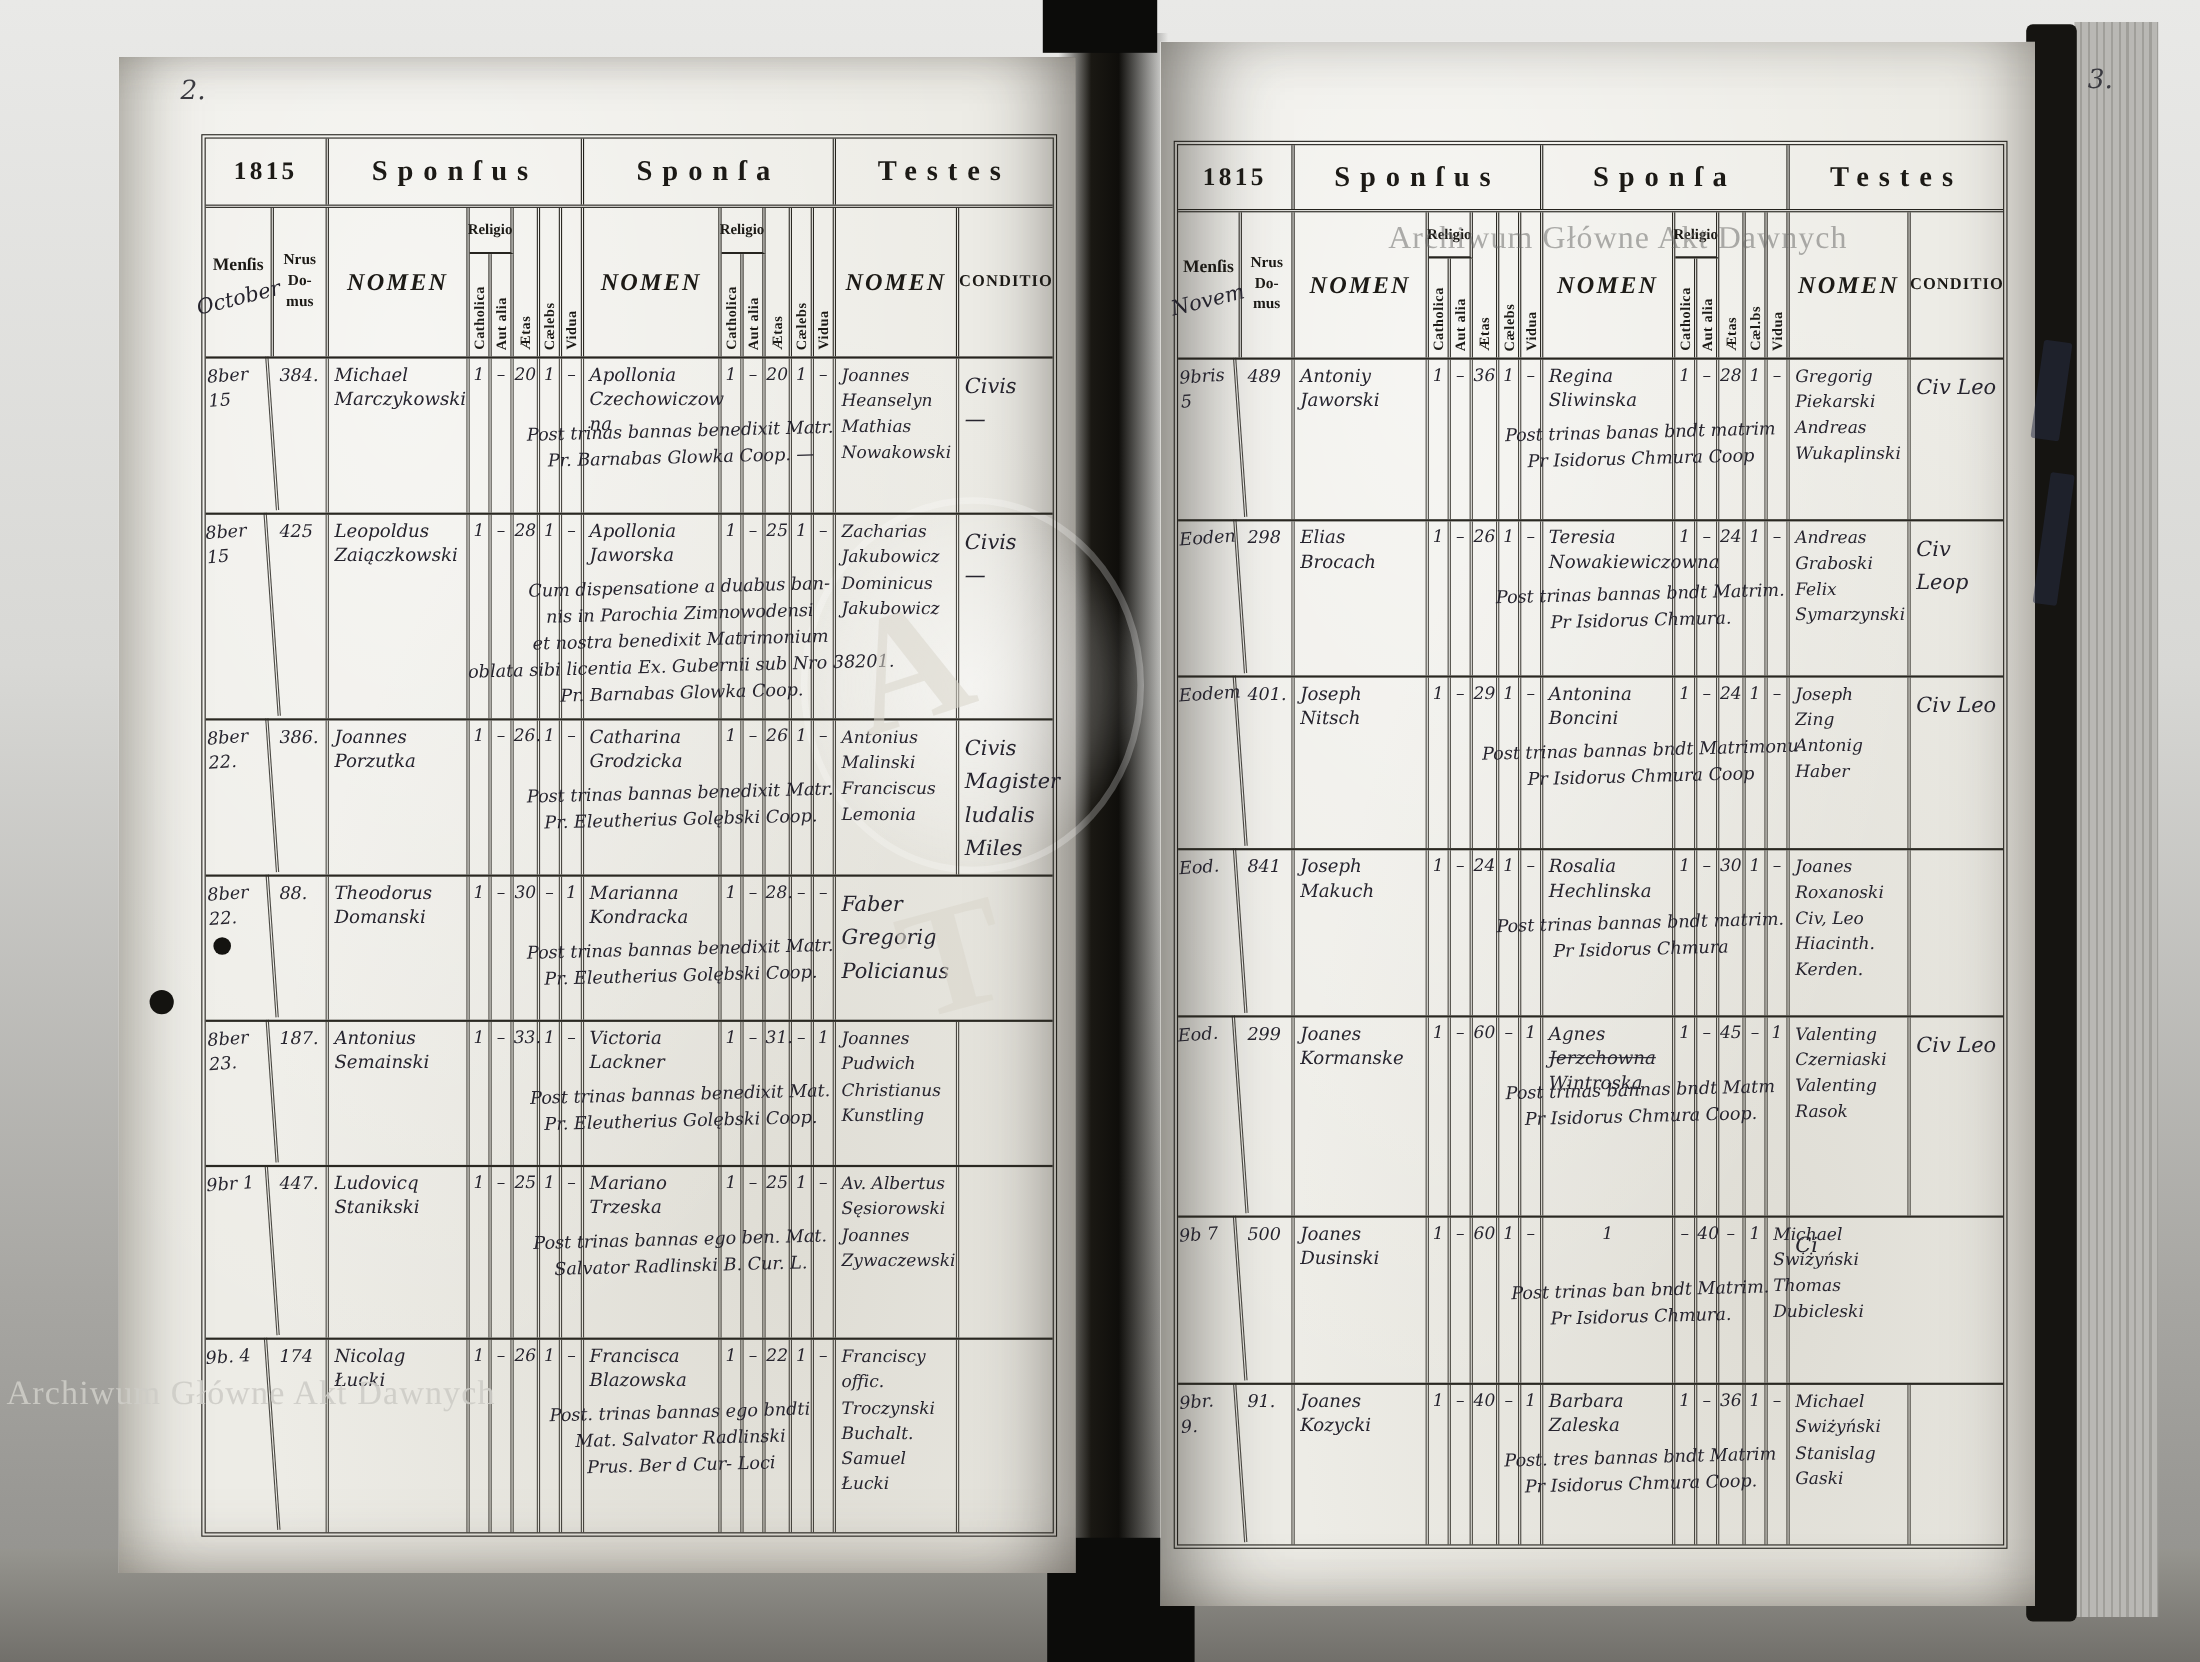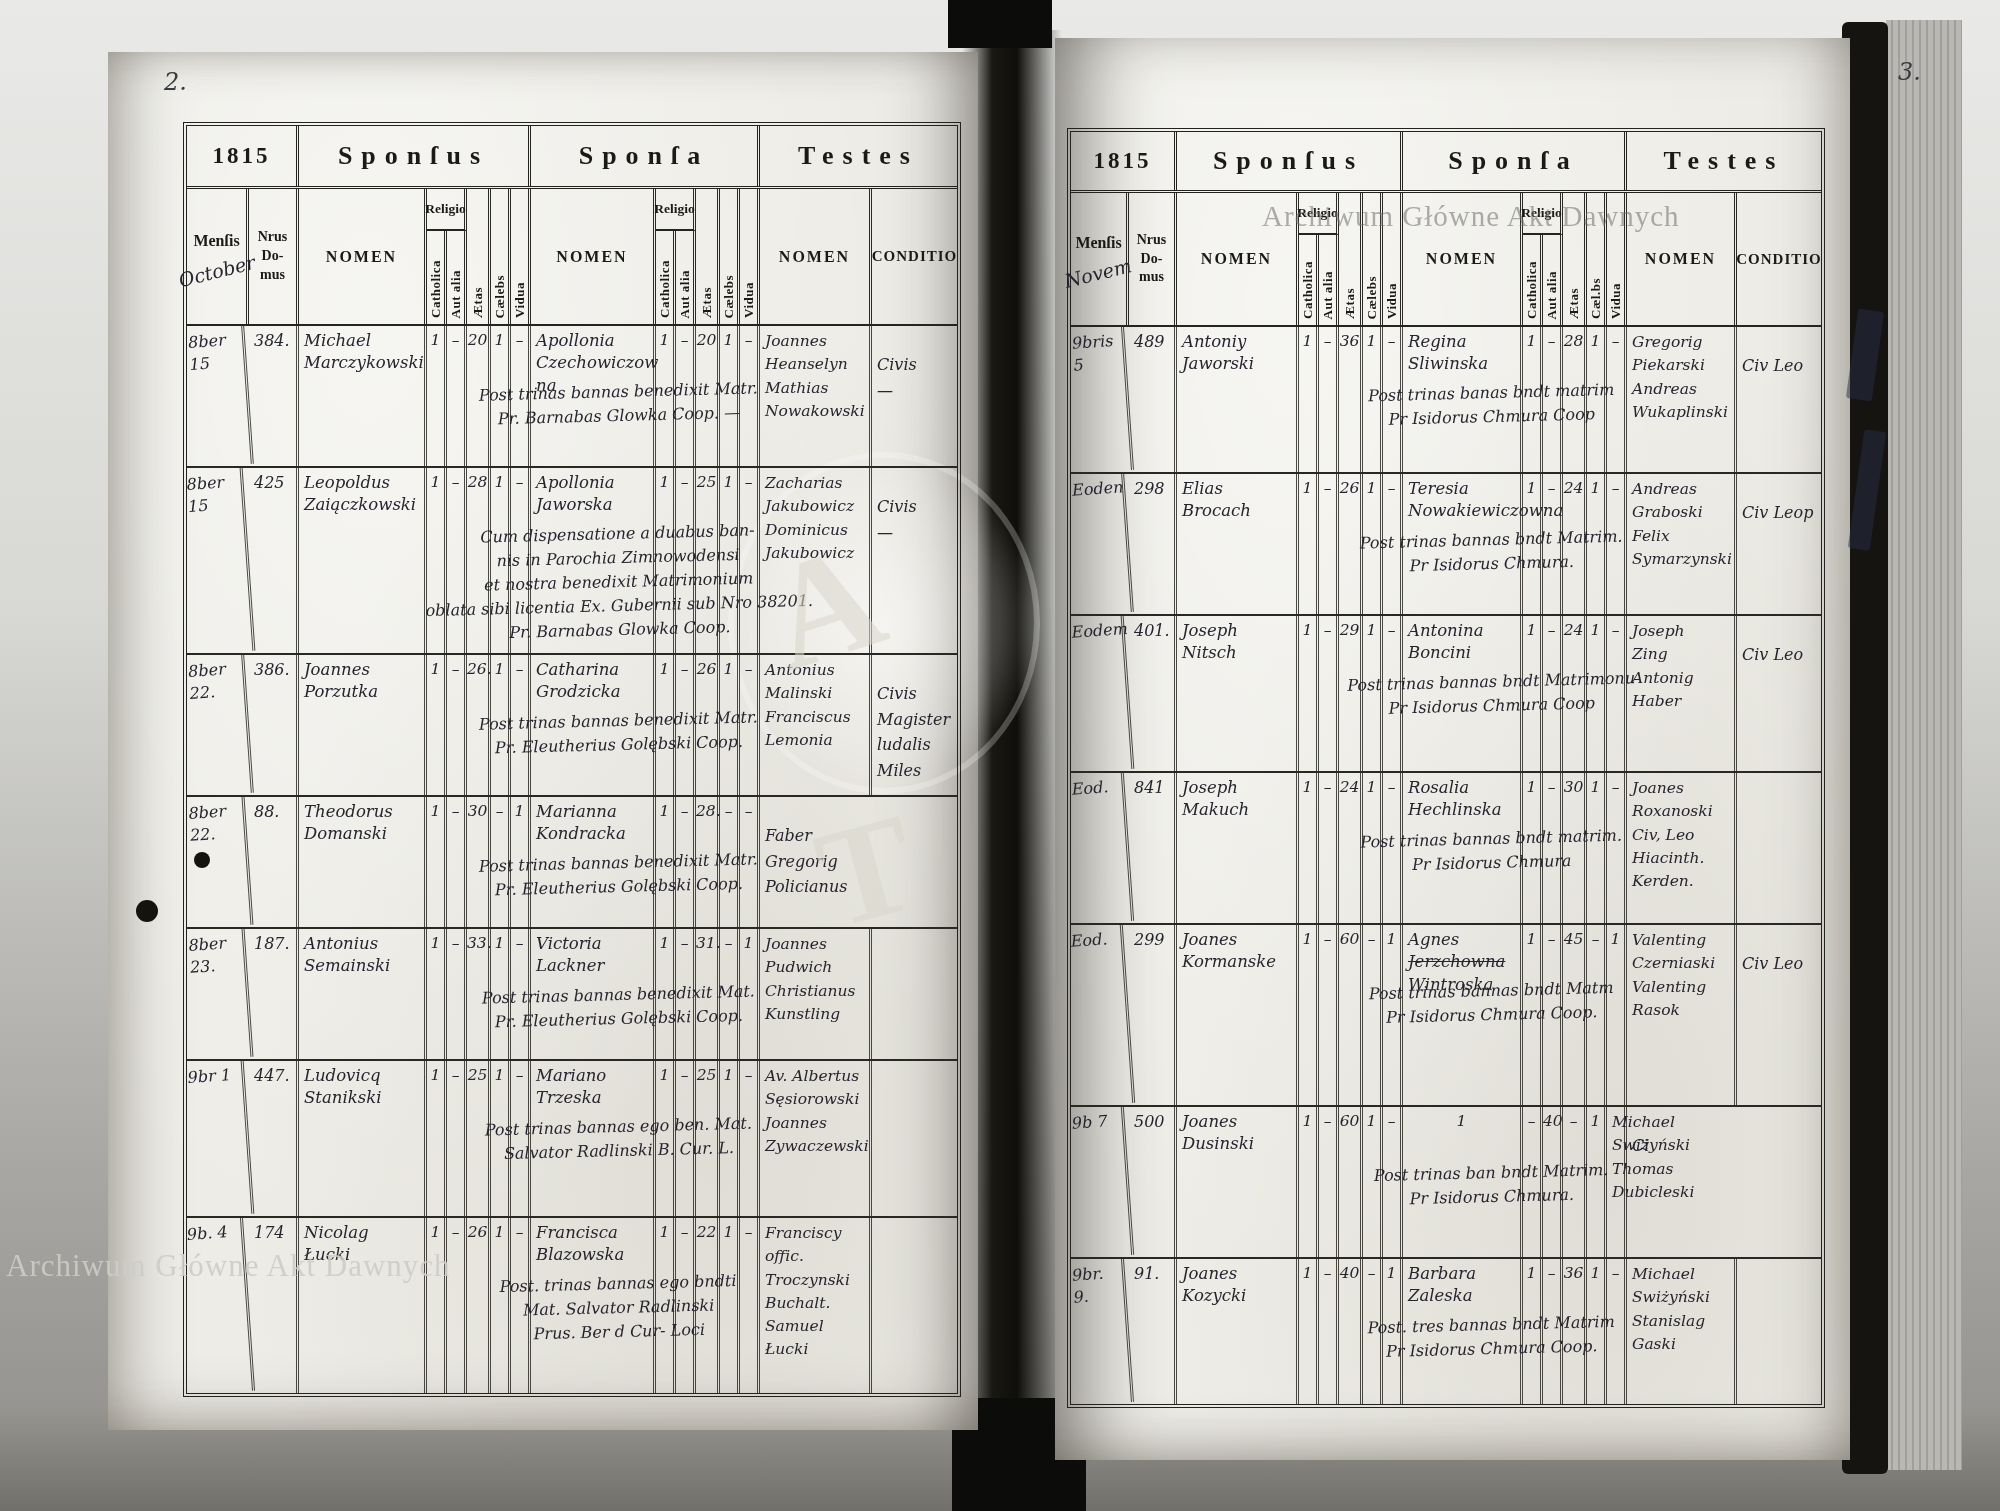--- a/index.html
+++ b/index.html
@@ -38,42 +38,42 @@
   .hdr1{display:grid;border-bottom:3px double #24221d;}
   .hdr1 .h{border-right:3px double #24221d;display:flex;align-items:center;justify-content:center;
     font-weight:bold;color:#1c1a16;}
   .hdr1 .h:last-child{border-right:none;}
   .hdr1 .year{font-size:23px;letter-spacing:3px;}
   .hdr1 .big{font-size:26px;letter-spacing:9px;}
   .hdr2{display:grid;border-bottom:2px solid #26241f;}
   .hdr2 .c{border-right:3px double #2b2923;position:relative;color:#1c1a16;}
   .hdr2 .c.last{border-right:none;}
   .hdr2 .midcell{display:flex;flex-direction:column;align-items:center;justify-content:center;text-align:center;}
-  .lblNomen{font-size:16px;letter-spacing:2px;font-weight:bold;}
+  .lblNomen{font-size:22px;letter-spacing:2px;font-weight:bold;font-style:italic;}
   .lblCond{font-size:15px;letter-spacing:1px;font-weight:bold;}
   .lblMensis{font-size:16px;font-weight:bold;}
   .lblNrus{font-size:14px;font-weight:bold;white-space:pre-line;line-height:1.35;text-align:center;}
   .religioBox{grid-row:1;display:flex;align-items:center;justify-content:center;font-size:13.5px;font-weight:bold;
     border-bottom:2px solid #26241f;}
   .vcell{display:flex;align-items:flex-end;justify-content:center;padding-bottom:6px;}
   .vlab{writing-mode:vertical-rl;transform:rotate(180deg);font-size:13px;font-weight:bold;color:#1c1a16;letter-spacing:.5px;}
 
   
   .hand{font-family:"DejaVu Serif",serif;font-style:italic;color:#26242e;}
   .pre{white-space:pre-line;}
   .rows{display:block;}
   .row{display:grid;position:relative;border-bottom:2px solid #2a2822;}
   .row:last-child{border-bottom:none;}
   .row .c{border-right:3px double rgba(45,42,36,.85);padding:4px 3px 0 5px;font-size:16.5px;line-height:1.35;}
   .row .c.last{border-right:none;}
   .row .num{text-align:center;padding-left:0;padding-right:0;font-size:15.5px;}
   .row .datec{font-size:16px;transform:rotate(-4deg);}
   .row .noc{font-size:16px;}
   .row .testes{font-size:15.5px;line-height:1.5;}
-  .row .cond{font-size:16px;line-height:1.6;padding-top:26px;}
+  .row .cond{font-size:19px;line-height:1.6;padding-top:10px;}
   .struck{display:block;text-decoration:line-through;}
   .note{position:absolute;left:25%;width:62%;top:54px;text-align:center;font-size:16px;line-height:1.5;
     transform:rotate(-1.5deg);white-space:pre-line;pointer-events:none;}
   .monthScript{font-size:19px;transform:rotate(-14deg);margin-top:10px;}
 
   
   .wm{position:absolute;font-family:"Liberation Serif",serif;letter-spacing:1px;pointer-events:none;}
   .wm.tr{left:1262px;top:200px;font-size:29px;color:rgba(110,110,108,.55);}
   .wm.bl{left:6px;top:1248px;font-size:31px;color:rgba(205,204,199,.9);}
   .eagle{position:absolute;left:620px;top:400px;width:300px;height:330px;border-radius:50%;

